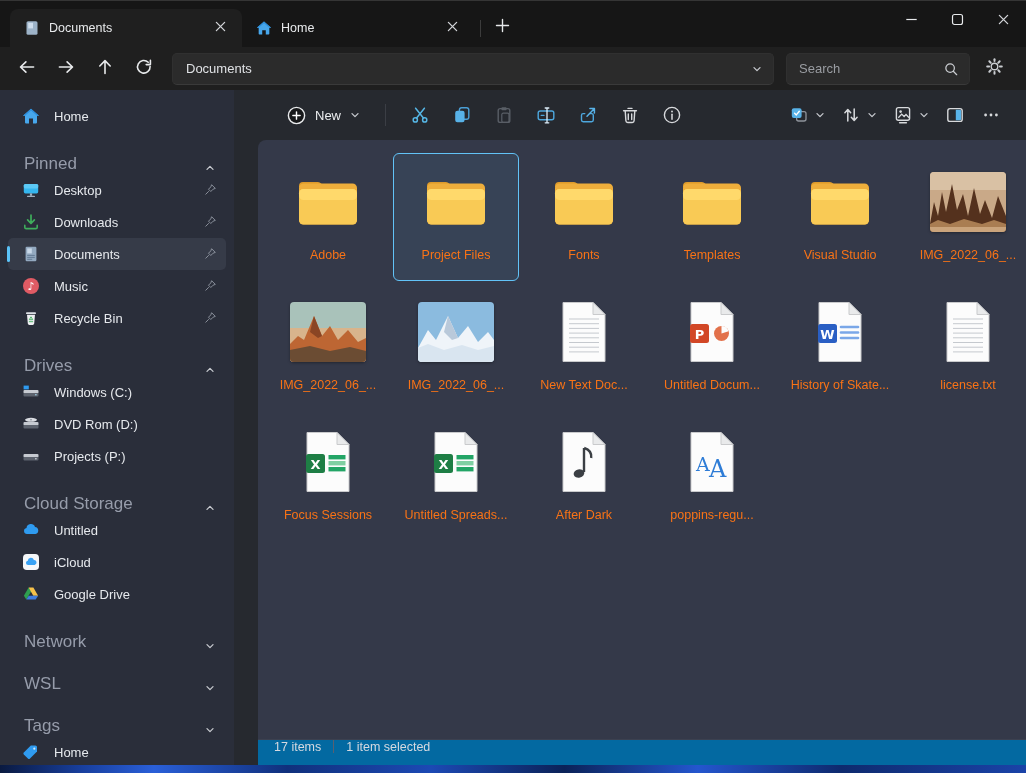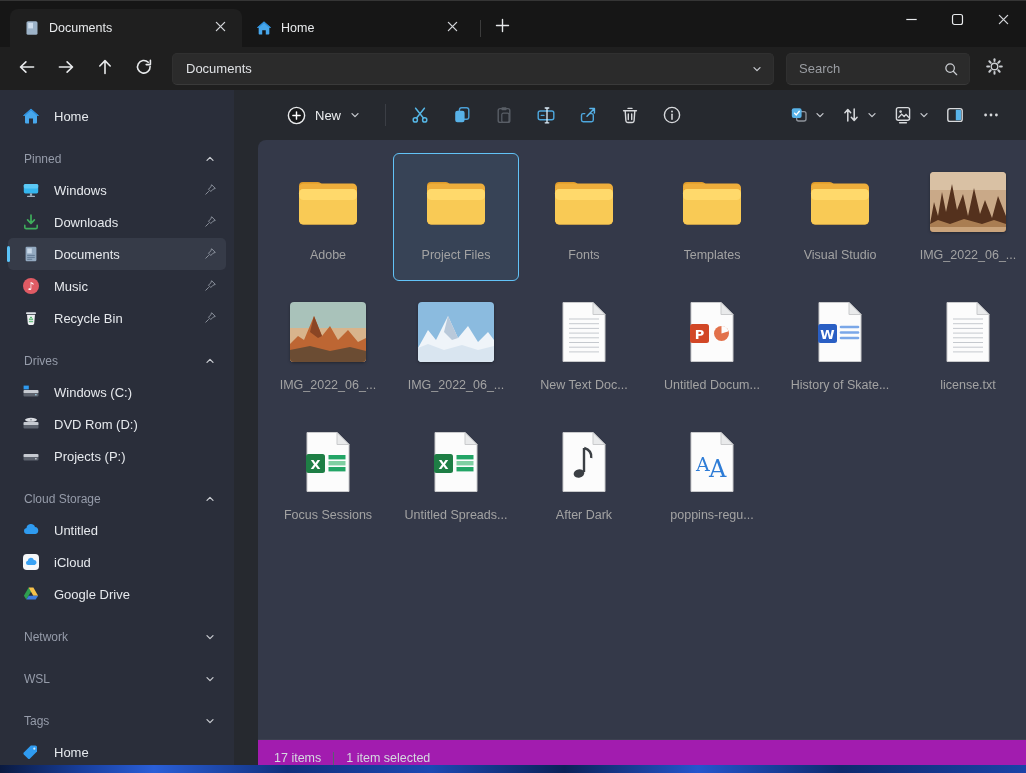--- a/index.html
+++ b/index.html
@@ -41,47 +41,47 @@
 
   
   .side-row { height:32px; margin:0 8px; border-radius:5px; display:flex; align-items:center; padding:0 8px 0 14px;
     color:#e6e9ed; font-size:13px; position:relative; }
   .side-row .sicon { width:18px; height:18px; margin-right:14px; display:flex; flex:0 0 auto; }
   .side-row .slabel { flex:1; white-space:nowrap; overflow:hidden; }
   .side-row .pin { width:14px; height:14px; display:flex; opacity:.85; }
   .side-row.selected { background:#363b48; }
   .side-row.selected::before { content:""; position:absolute; left:-1px; top:8px; width:3px; height:16px;
     border-radius:2px; background:#5ac2f7; }
-  .side-header { height:30px; margin:12px 8px 0 8px; display:flex; align-items:center; padding:0 10px 0 16px;
-    color:#969caa; font-size:12px; }
+  .side-header { height:30px; margin:12px 8px 0 8px; display:flex; align-items:flex-end; padding:0 10px 0 16px;
+    color:#969caa; font-size:17px; }
   .side-header .hlabel { flex:1; }
   .side-header .chev { width:12px; height:12px; display:flex; }
 
   
   .toolbar { height:50px; display:flex; align-items:center; padding:0 18px; gap:2px; flex:0 0 auto; background:#26292f; }
   .tb-new { display:flex; align-items:center; gap:8px; padding:6px 10px; border-radius:5px; color:#eceef0; font-size:13px; }
   .tb-sep { width:1px; height:22px; background:#3b3e45; margin:0 12px; }
   .tb-btn { width:40px; height:36px; border-radius:5px; display:flex; align-items:center; justify-content:center; }
   .tb-group { display:flex; align-items:center; margin-left:2px; }
   .tb-chev { width:12px; height:12px; display:flex; margin-left:-2px; margin-right:6px; }
   .tb-right { margin-left:auto; display:flex; align-items:center; }
 
   
   .content { flex:1; background:#343949; border-top-left-radius:8px; overflow:hidden; min-height:0; padding:12px 0 0 6px; }
   .grid { display:grid; grid-template-columns:repeat(6,128px); grid-auto-rows:130px; }
   .tile { width:126px; height:128px; margin:1px; border:1.5px solid transparent; border-radius:6px;
     display:flex; flex-direction:column; align-items:center; justify-content:flex-start; padding-top:10px; }
   .tile.selected { border-color:#62c3f7; background:rgba(98,195,247,.08); }
   .tile .ticonwrap { height:76px; display:flex; align-items:center; justify-content:center; }
-  .tile .tname { margin-top:8px; font-size:12.5px; color:#a3a3a3; white-space:nowrap; max-width:118px; overflow:hidden; text-align:center; }
+  .tile .tname { margin-top:8px; font-size:12.5px; color:#f97316; white-space:nowrap; max-width:118px; overflow:hidden; text-align:center; }
   .thumbwrap { width:76px; height:60px; border-radius:4px; overflow:hidden; box-shadow:0 1px 3px rgba(0,0,0,.35); }
 
   
-  .statusbar { height:26px; flex:0 0 auto; background:#a21caf; border-top:1px solid #3c4150;
-    display:flex; align-items:flex-end; padding-left:16px; gap:12px; color:#d5d9e0; font-size:12.5px; }
+  .statusbar { height:26px; flex:0 0 auto; background:#0369a1; border-top:1px solid #3c4150;
+    display:flex; align-items:flex-start; padding-left:16px; gap:12px; color:#d5d9e0; font-size:12.5px; }
   .status-sep { width:1px; height:13px; background:#596070; }
 
   
   .deskstrip { height:8px; flex:0 0 auto;
     background:linear-gradient(90deg,#0a1a40 0%,#183f9e 8%,#2a5fd8 15%,#10307c 28%,#1c49b4 42%,#0b2258 55%,#2456ce 68%,#0e2a6e 82%,#1a43a8 100%); }
 </style>
 </head>
 <body>
 
 <div class="window">
@@ -221,21 +221,21 @@
         </div>
         <div class="side-row">
           <span class="sicon">
             <svg width="18" height="18" viewBox="0 0 18 18">
               <rect x="1.8" y="3" width="14.4" height="9.4" rx="1.6" fill="#35b6ee"></rect>
               <rect x="1.8" y="3" width="14.4" height="4.6" rx="1.6" fill="#5cc9f5"></rect>
               <rect x="7.9" y="12.4" width="2.2" height="2.4" fill="#9fb0bf"></rect>
               <rect x="5" y="14.8" width="8" height="1.3" rx=".6" fill="#9fb0bf"></rect>
             </svg>
           </span>
-          <span class="slabel">Windows</span>
+          <span class="slabel">Desktop</span>
           <span class="pin">
             <svg width="13" height="13" viewBox="0 0 13 13">
               <path d="M7.6 1.7 L11.3 5.4 L9.1 6.2 L6.8 8.5 L4.5 6.2 L6.8 3.9 Z" fill="none" stroke="#9aa0ab" stroke-width="1" stroke-linejoin="round"></path>
               <path d="M4.5 8.5 L1.8 11.2" stroke="#9aa0ab" stroke-width="1" stroke-linecap="round"></path>
             </svg>
           </span>
         </div>
         <div class="side-row">
           <span class="sicon">
             <svg width="18" height="18" viewBox="0 0 18 18">

